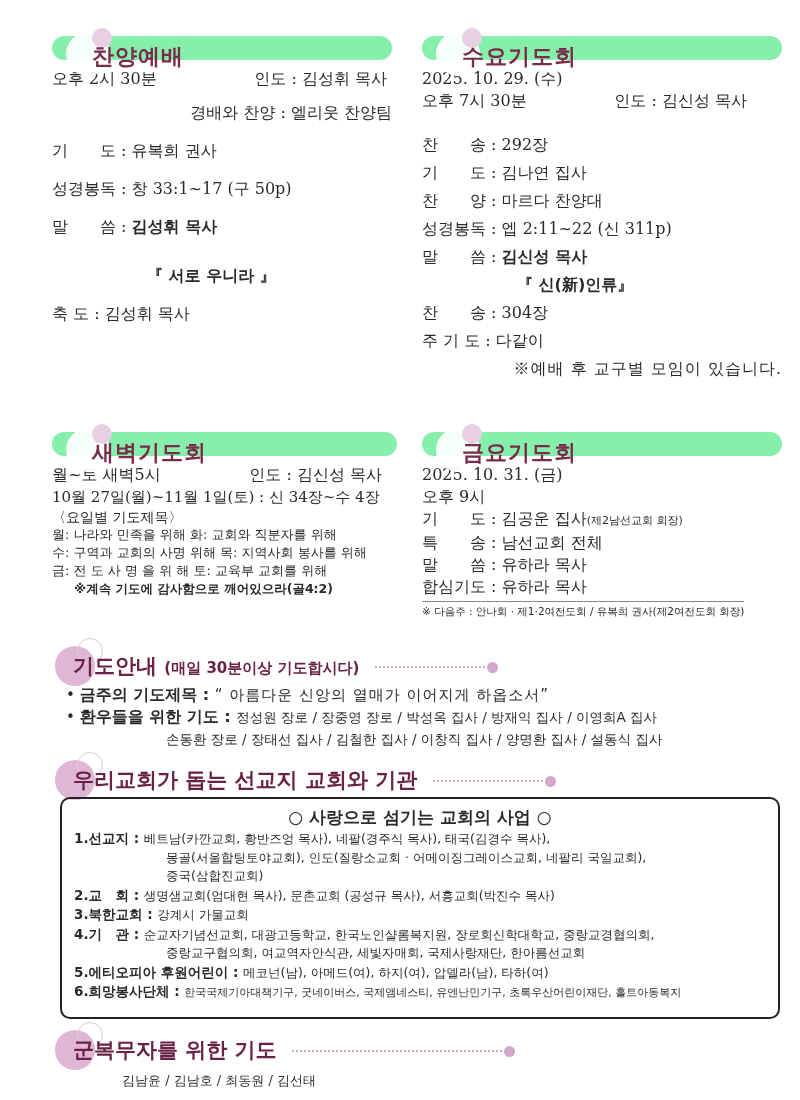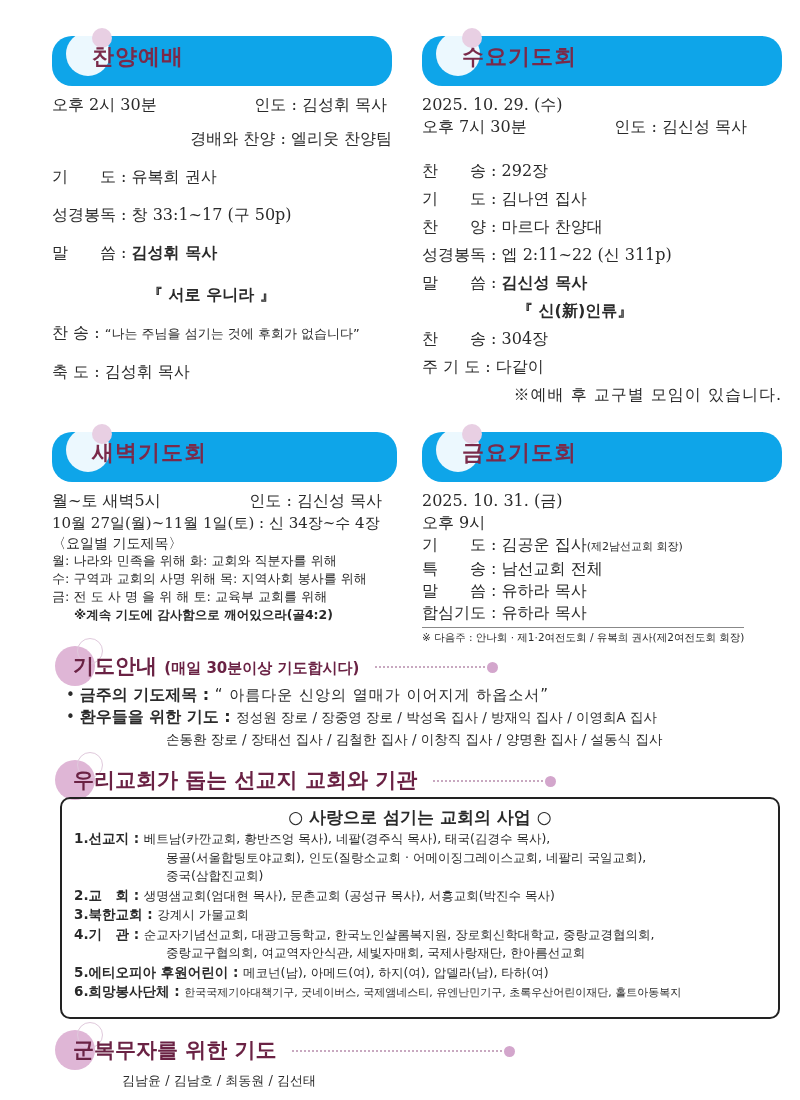--- a/index.html
+++ b/index.html
@@ -1,22 +1,22 @@
 <!DOCTYPE html>
 <html><head>
 <meta charset="utf-8">
 <style>
   * { box-sizing: border-box; margin: 0; padding: 0; }
   html, body { width: 800px; height: 1100px; background: #ffffff; overflow: hidden; }
   body { position: relative; font-family: "DejaVu Serif", "Liberation Serif", serif; color: #2a2a2a; }
 
   .col { position: absolute; }
   .pill {
-    position: relative; height: 50px; border-radius: 20px;
-    background: #0ea5e9; margin-bottom: 8px;
+    position: relative; height: 24px; border-radius: 20px;
+    background: #86efac; margin-bottom: 8px;
   }
   .pill .bubble {
     position: absolute; left: 14px; top: -4px; width: 44px; height: 44px;
     border-radius: 50%; background: #ffffff; opacity: 0.92;
   }
   .pill .bubble2 {
     position: absolute; left: 40px; top: -8px; width: 20px; height: 20px;
     border-radius: 50%; background: #e8cfe3;
   }
   .pill .title {
@@ -81,27 +81,24 @@
     <div class="bubble2"></div>
     <div class="title">찬양예배</div>
   </div>
   <div class="line gap row" style="width:335px;">
     <span>오후 2시 30분</span>
     <span>인도 : 김성휘 목사</span>
   </div>
   <div class="line gap" style="margin-bottom:16px;text-align:right;">경배와 찬양 : 엘리웃 찬양팀</div>
   <div class="line gap" style="margin-bottom:16px;">기　　도 : 유복희 권사</div>
   <div class="line gap" style="margin-bottom:16px;">성경봉독 : 창 33:1~17 (구 50p)</div>
-  <div class="line gap" style="margin-bottom:20px;">
+  <div class="line gap" style="margin-bottom:27px;">
     <span>말　　씀 : </span><span class="bold">김성휘 목사</span>
   </div>
   <div class="line gap bold center-bold" style="margin-bottom:16px;">『 서로 우니라 』</div>
-  <div class="line gap" style="margin-bottom:16px;">
-    <span>찬 송 : </span><span class="sans" style="font-size:13px;">“나는 주님을 섬기는 것에 후회가 없습니다”</span>
-  </div>
   <div class="line">축 도 : 김성휘 목사</div>
 </div>
 
 <div class="col" style="left:422px; top:36px; width:360px;">
   <div class="pill">
     <div class="bubble"></div>
     <div class="bubble2"></div>
     <div class="title">수요기도회</div>
   </div>
   <div class="line">2025. 10. 29. (수)</div>

